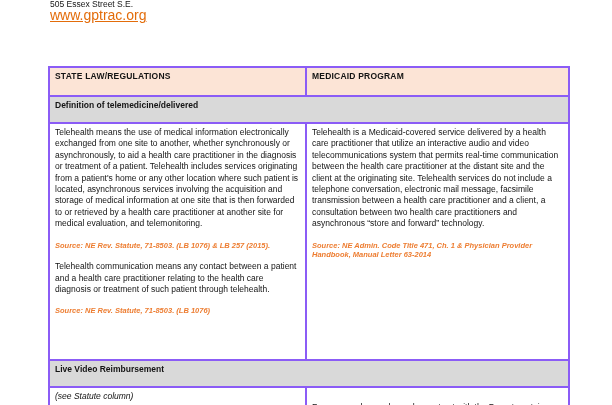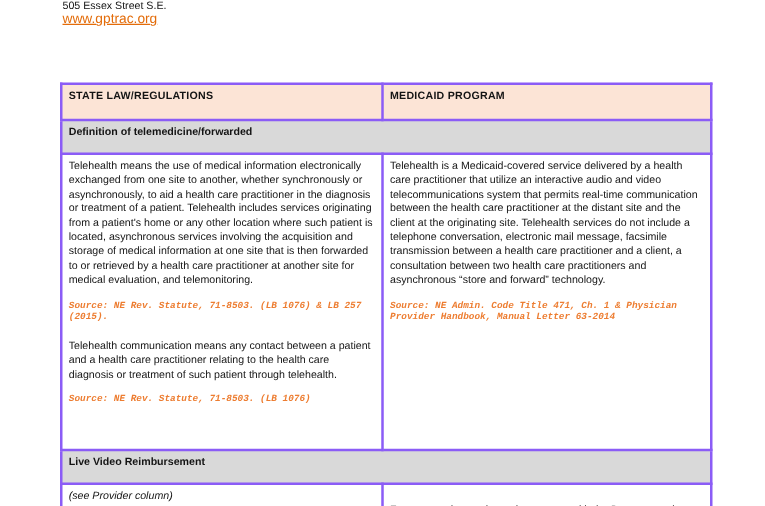--- a/index.html
+++ b/index.html
@@ -23,21 +23,21 @@
     top: -1px;
     font-size: 8.5px;
     line-height: 11.3px;
     color: #141414;
     white-space: nowrap;
   }
   .weblink {
     color: #e36c0a;
     text-decoration: underline;
     cursor: pointer;
-    font-size: 11px;
+    font-size: 14px;
     line-height: 11.3px;
     display: inline-block;
   }
   table.doc-table {
     position: absolute;
     left: 48px;
     top: 66px;
     width: 522px;
     border-collapse: collapse;
     table-layout: fixed;
@@ -70,21 +70,20 @@
   }
   .body-row-1 td { height: 229px; border-radius: 10px; }
   .body-row-2 td { height: 70px; }
   td p { margin: 0 0 11px 0; }
   p.source {
     color: #ed7d31;
     font-style: italic;
     font-weight: bold;
     font-size: 7.5px;
     line-height: 9.6px;
-    font-family: Liberation Mono, monospace;
   }
   p.note { font-style: italic; }
   p.offset-top { margin-top: 11px; }
 </style>
 </head>
 <body>
 
 <div class="page">
 
   <div class="address">
@@ -97,21 +96,21 @@
       <col style="width:257px">
       <col>
     </colgroup>
     <tbody>
       <tr class="hdr-row">
         <td>STATE LAW/REGULATIONS</td>
         <td>MEDICAID PROGRAM</td>
       </tr>
 
       <tr class="sec-row">
-        <td colspan="2">Definition of telemedicine/forwarded</td>
+        <td colspan="2">Definition of telemedicine/delivered</td>
       </tr>
 
       <tr class="body-row-1">
         <td>
           <p>Telehealth means the use of medical information electronically exchanged from one site to another, whether synchronously or asynchronously, to aid a health care practitioner in the diagnosis or treatment of a patient.  Telehealth includes services originating from a patient's home or any other location where such patient is located, asynchronous services involving the acquisition and storage of medical information at one site that is then forwarded to or retrieved by a health care practitioner at another site for medical evaluation, and telemonitoring.</p>
           <p class="source">Source: NE Rev. Statute, 71-8503. (LB 1076) &amp; LB 257 (2015).</p>
           <p>Telehealth communication means any contact between a patient and a health care practitioner relating to the health care diagnosis or treatment of such patient through telehealth.</p>
           <p class="source">Source: NE Rev. Statute, 71-8503. (LB 1076)</p>
         </td>
         <td>
@@ -119,21 +118,21 @@
           <p class="source">Source: NE Admin. Code Title 471, Ch. 1 &amp; Physician Provider Handbook, Manual Letter 63-2014</p>
         </td>
       </tr>
 
       <tr class="sec-row">
         <td colspan="2">Live Video Reimbursement</td>
       </tr>
 
       <tr class="body-row-2">
         <td>
-          <p class="note">(see Provider column)</p>
+          <p class="note">(see Statute column)</p>
         </td>
         <td>
           <p class="offset-top">For managed care plans who contract with the Department, in-person contact is not required for reimbursable services only to the extent that:</p>
         </td>
       </tr>
     </tbody>
   </table>
 
 </div>
 

